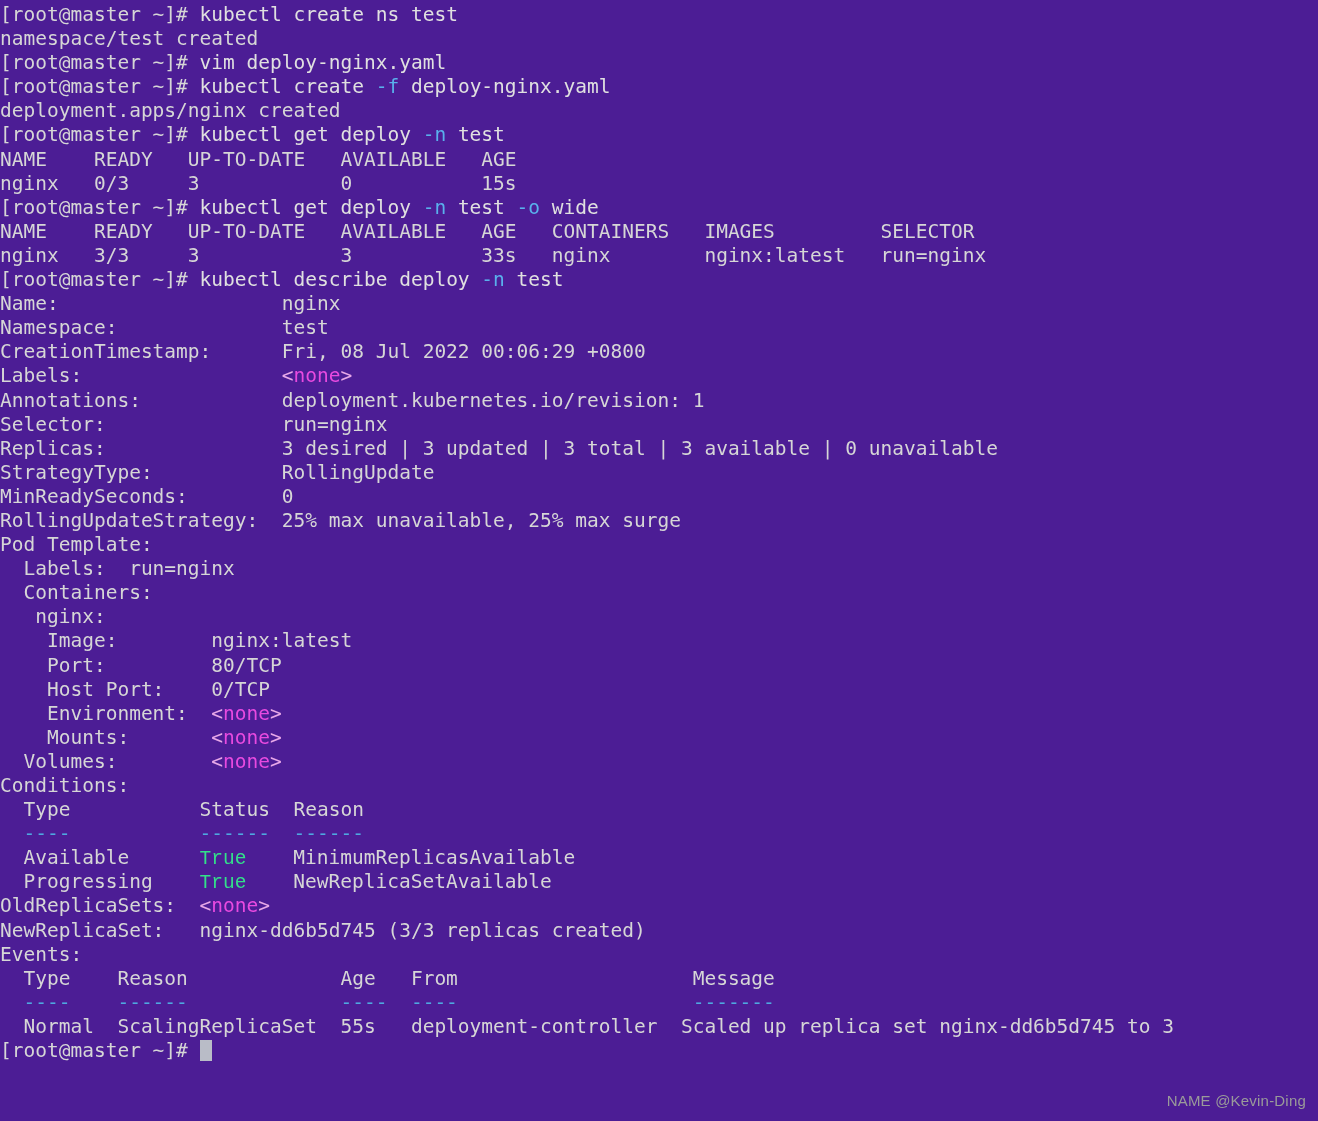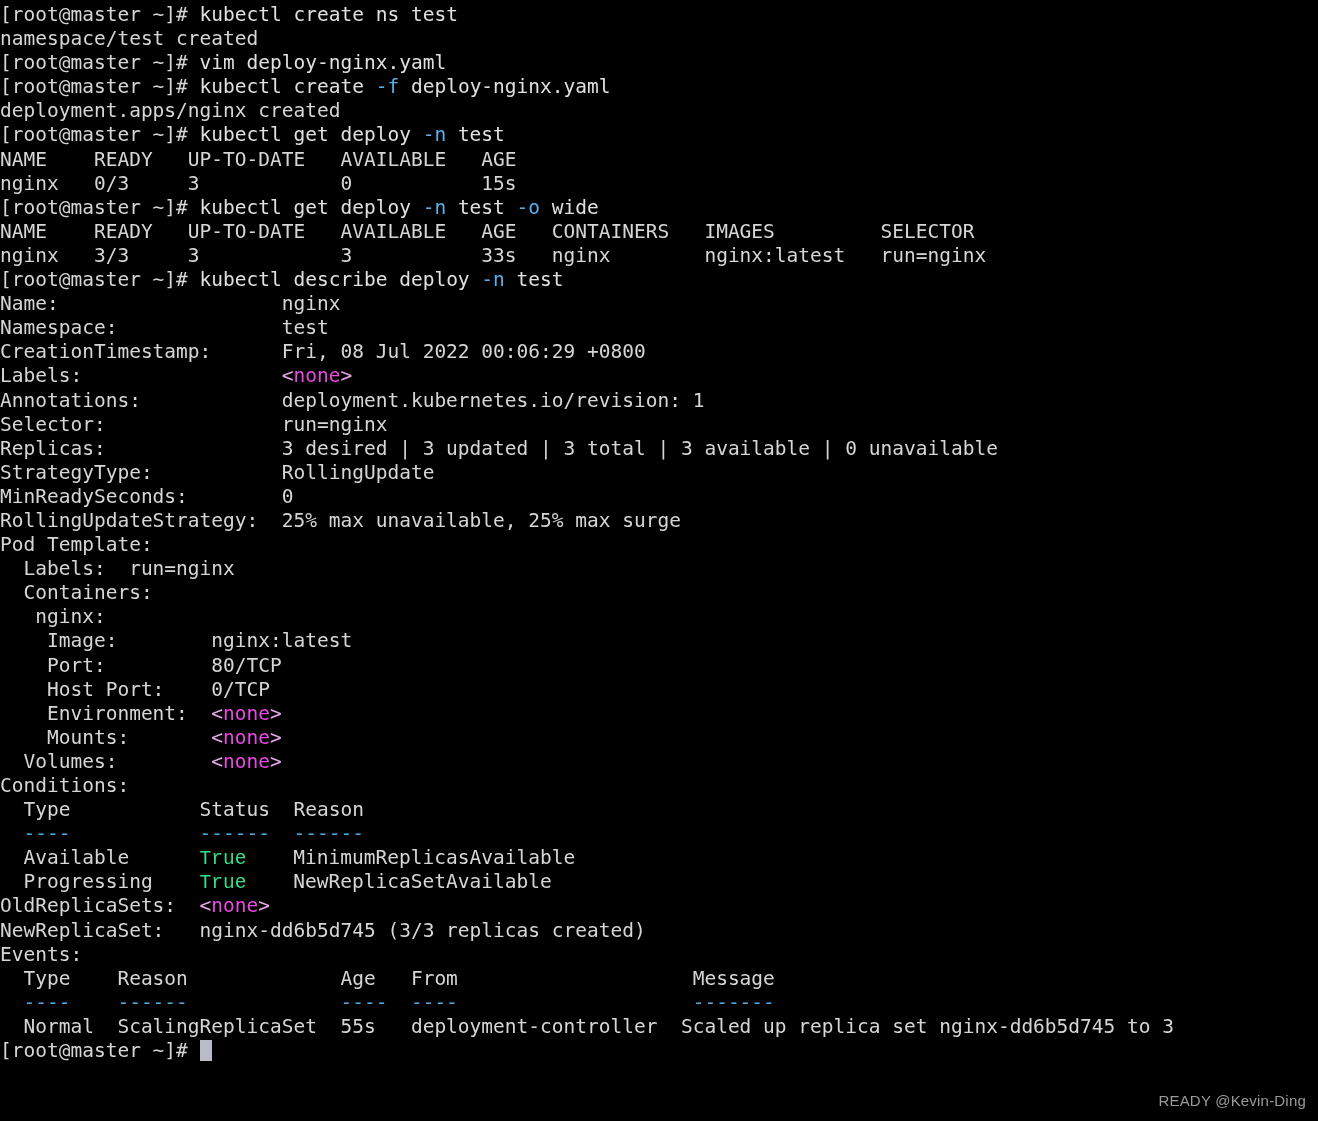--- a/index.html
+++ b/index.html
@@ -11,21 +11,21 @@
   body {
     width: 1318px;
     height: 1121px;
     overflow: hidden;
     font-family: "DejaVu Sans Mono", "Liberation Mono", monospace;
   }
   #terminal {
     position: relative;
     width: 1318px;
     height: 1121px;
-    background: #000000;
+    background: #4c1d95;
     padding: 0;
     box-sizing: border-box;
   }
   #screen {
     position: absolute;
     left: 0px;
     top: 3px;
     font-family: "DejaVu Sans Mono", "Liberation Mono", monospace;
     font-size: 19.5px;
     line-height: 24.1px;
@@ -61,14 +61,14 @@
     font-size: 15px;
     letter-spacing: 0.2px;
     user-select: none;
   }
 </style>
 </head>
 <body>
 
 <div id="terminal">
   <div id="screen"><div class="line"><span class="fg-default">[root@master ~]# </span><span class="fg-white">kubectl create ns test</span></div><div class="line"><span class="fg-default">namespace/test created</span></div><div class="line"><span class="fg-default">[root@master ~]# </span><span class="fg-white">vim deploy-nginx.yaml</span></div><div class="line"><span class="fg-default">[root@master ~]# </span><span class="fg-white">kubectl create </span><span class="fg-blue">-f</span><span class="fg-white"> deploy-nginx.yaml</span></div><div class="line"><span class="fg-default">deployment.apps/nginx created</span></div><div class="line"><span class="fg-default">[root@master ~]# </span><span class="fg-white">kubectl get deploy </span><span class="fg-blue">-n</span><span class="fg-white"> test</span></div><div class="line"><span class="fg-default">NAME    READY   UP-TO-DATE   AVAILABLE   AGE</span></div><div class="line"><span class="fg-default">nginx   0/3     3            0           15s</span></div><div class="line"><span class="fg-default">[root@master ~]# </span><span class="fg-white">kubectl get deploy </span><span class="fg-blue">-n</span><span class="fg-white"> test </span><span class="fg-blue">-o</span><span class="fg-white"> wide</span></div><div class="line"><span class="fg-default">NAME    READY   UP-TO-DATE   AVAILABLE   AGE   CONTAINERS   IMAGES         SELECTOR</span></div><div class="line"><span class="fg-default">nginx   3/3     3            3           33s   nginx        nginx:latest   run=nginx</span></div><div class="line"><span class="fg-default">[root@master ~]# </span><span class="fg-white">kubectl describe deploy </span><span class="fg-blue">-n</span><span class="fg-white"> test</span></div><div class="line"><span class="fg-default">Name:                   nginx</span></div><div class="line"><span class="fg-default">Namespace:              test</span></div><div class="line"><span class="fg-default">CreationTimestamp:      Fri, 08 Jul 2022 00:06:29 +0800</span></div><div class="line"><span class="fg-default">Labels:                 </span><span class="fg-pink">&lt;</span><span class="fg-magenta">none</span><span class="fg-pink">&gt;</span></div><div class="line"><span class="fg-default">Annotations:            deployment.kubernetes.io/revision: 1</span></div><div class="line"><span class="fg-default">Selector:               run=nginx</span></div><div class="line"><span class="fg-default">Replicas:               3 desired | 3 updated | 3 total | 3 available | 0 unavailable</span></div><div class="line"><span class="fg-default">StrategyType:           RollingUpdate</span></div><div class="line"><span class="fg-default">MinReadySeconds:        0</span></div><div class="line"><span class="fg-default">RollingUpdateStrategy:  25% max unavailable, 25% max surge</span></div><div class="line"><span class="fg-default">Pod Template:</span></div><div class="line"><span class="fg-default">  Labels:  run=nginx</span></div><div class="line"><span class="fg-default">  Containers:</span></div><div class="line"><span class="fg-default">   nginx:</span></div><div class="line"><span class="fg-default">    Image:        nginx:latest</span></div><div class="line"><span class="fg-default">    Port:         80/TCP</span></div><div class="line"><span class="fg-default">    Host Port:    0/TCP</span></div><div class="line"><span class="fg-default">    Environment:  </span><span class="fg-pink">&lt;</span><span class="fg-magenta">none</span><span class="fg-pink">&gt;</span></div><div class="line"><span class="fg-default">    Mounts:       </span><span class="fg-pink">&lt;</span><span class="fg-magenta">none</span><span class="fg-pink">&gt;</span></div><div class="line"><span class="fg-default">  Volumes:        </span><span class="fg-pink">&lt;</span><span class="fg-magenta">none</span><span class="fg-pink">&gt;</span></div><div class="line"><span class="fg-default">Conditions:</span></div><div class="line"><span class="fg-default">  Type           Status  Reason</span></div><div class="line"><span class="fg-default">  </span><span class="fg-cyan">----           ------  ------</span></div><div class="line"><span class="fg-default">  Available      </span><span class="fg-green">True</span><span class="fg-default">    MinimumReplicasAvailable</span></div><div class="line"><span class="fg-default">  Progressing    </span><span class="fg-green">True</span><span class="fg-default">    NewReplicaSetAvailable</span></div><div class="line"><span class="fg-default">OldReplicaSets:  </span><span class="fg-pink">&lt;</span><span class="fg-magenta">none</span><span class="fg-pink">&gt;</span></div><div class="line"><span class="fg-default">NewReplicaSet:   nginx-dd6b5d745 (3/3 replicas created)</span></div><div class="line"><span class="fg-default">Events:</span></div><div class="line"><span class="fg-default">  Type    Reason             Age   From                    Message</span></div><div class="line"><span class="fg-default">  </span><span class="fg-cyan">----    ------             ----  ----                    -------</span></div><div class="line"><span class="fg-default">  Normal  ScalingReplicaSet  55s   deployment-controller  Scaled up replica set nginx-dd6b5d745 to 3</span></div><div class="line"><span class="fg-default">[root@master ~]# </span><span class="cursor"></span></div></div>
-  <div id="watermark">READY @Kevin-Ding</div>
+  <div id="watermark">NAME @Kevin-Ding</div>
 </div>
 
 </body></html>

